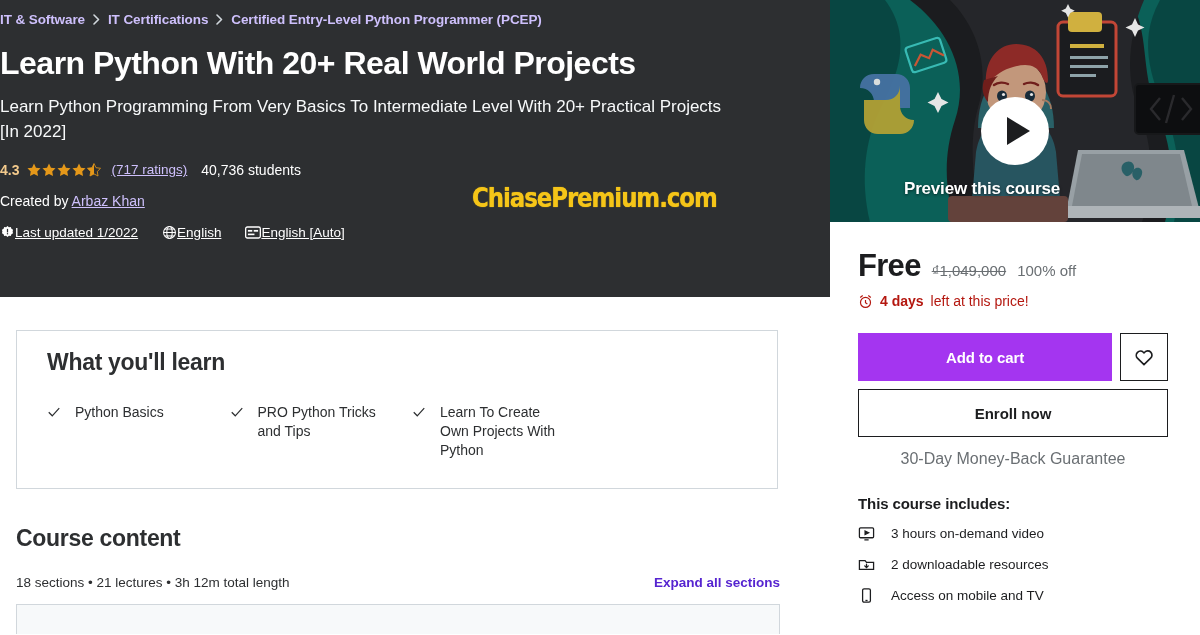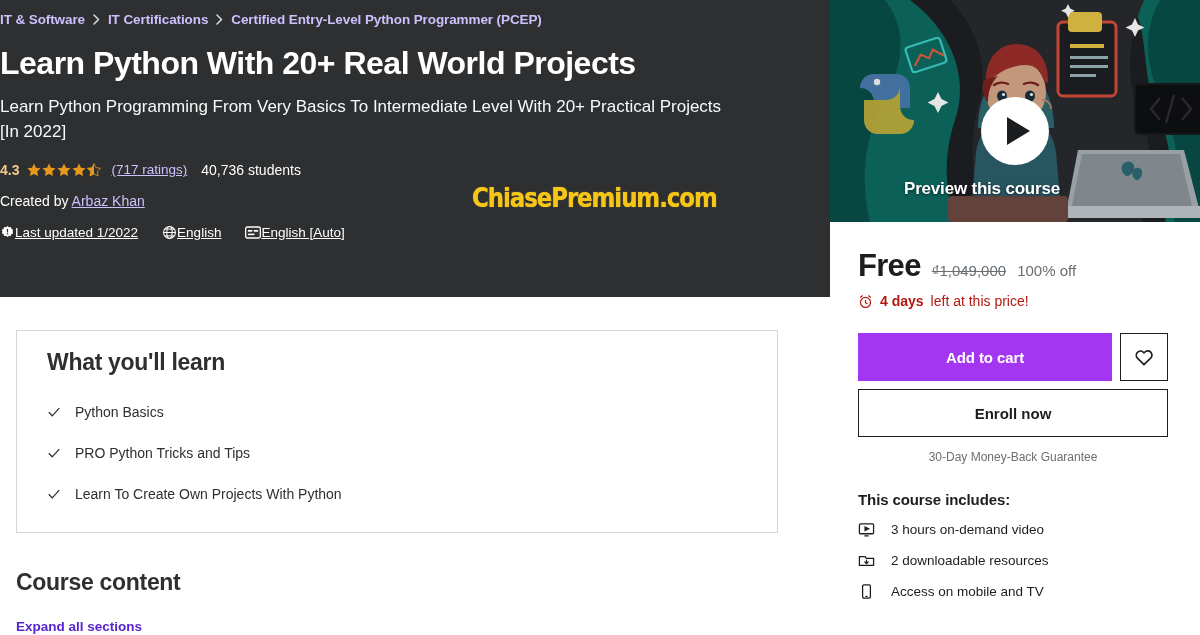--- a/index.html
+++ b/index.html
@@ -77,21 +77,21 @@
   }
   .learn-box {
     margin-top: 33px; border: 1px solid #d1d7dc;
     padding: 18px 30px 28px 30px; width: 762px;
   }
   .learn-title {
     font-size: 23px; font-weight: bold; color: #2d2f31;
     letter-spacing: -0.3px;
   }
   .learn-grid {
-    display: grid; grid-template-columns: 1fr;
+    display: grid; grid-template-columns: 1fr 1fr 1fr 1fr;
     gap: 22px 30px; margin-top: 27px;
   }
   .learn-item { display: flex; gap: 14px; align-items: flex-start; }
   .check { flex: none; width: 14px; height: 14px; margin-top: 2px; }
   .learn-text { font-size: 14px; color: #2d2f31; line-height: 1.35; }
 
   .content-title {
     font-size: 23px; font-weight: bold; color: #2d2f31;
     margin-top: 36px; letter-spacing: -0.3px;
   }
@@ -158,21 +158,21 @@
   .btn-wish {
     width: 48px; height: 48px; background: #fff; border: 1px solid #1c1d1f;
     display: flex; align-items: center; justify-content: center; cursor: pointer;
   }
   .btn-enroll {
     width: 100%; height: 48px; margin-top: 8px; background: #fff;
     border: 1px solid #1c1d1f; color: #1c1d1f;
     font-size: 15px; font-weight: bold; font-family: inherit; cursor: pointer;
   }
   .guarantee {
-    text-align: center; font-size: 12px; color: #6a6f73; margin-top: 13px;
+    text-align: center; font-size: 16px; color: #6a6f73; margin-top: 13px;
   }
   .includes-title {
     font-size: 15px; font-weight: bold; color: #1c1d1f; margin-top: 27px;
     letter-spacing: -0.1px;
   }
   .includes-list { margin-top: 13px; }
   .inc-item {
     display: flex; align-items: center; gap: 16px; margin-bottom: 14px;
     font-size: 13.5px; color: #1c1d1f;
   }
@@ -298,20 +298,21 @@
           <svg class="check" viewBox="0 0 24 24" fill="none" stroke="#2d2f31" stroke-width="2.1">
               <path d="M3 12.5l6 6 12-13"></path>
             </svg>
           <span class="learn-text">Learn To Create Own Projects With Python</span>
         </div>
       </div>
     </section>
 
     <h2 class="content-title">Course content</h2>
     <div class="content-meta-row">
+      <span class="content-meta">18 sections • 21 lectures • 3h 12m total length</span>
       <a class="expand-link" href="#">Expand all sections</a>
     </div>
     <div class="section-strip"></div>
   </div>
 
   <aside class="sidebar">
 
     <div class="preview">
       <svg viewBox="0 0 370 222">
         <rect width="370" height="222" fill="#0e5f59"></rect>

